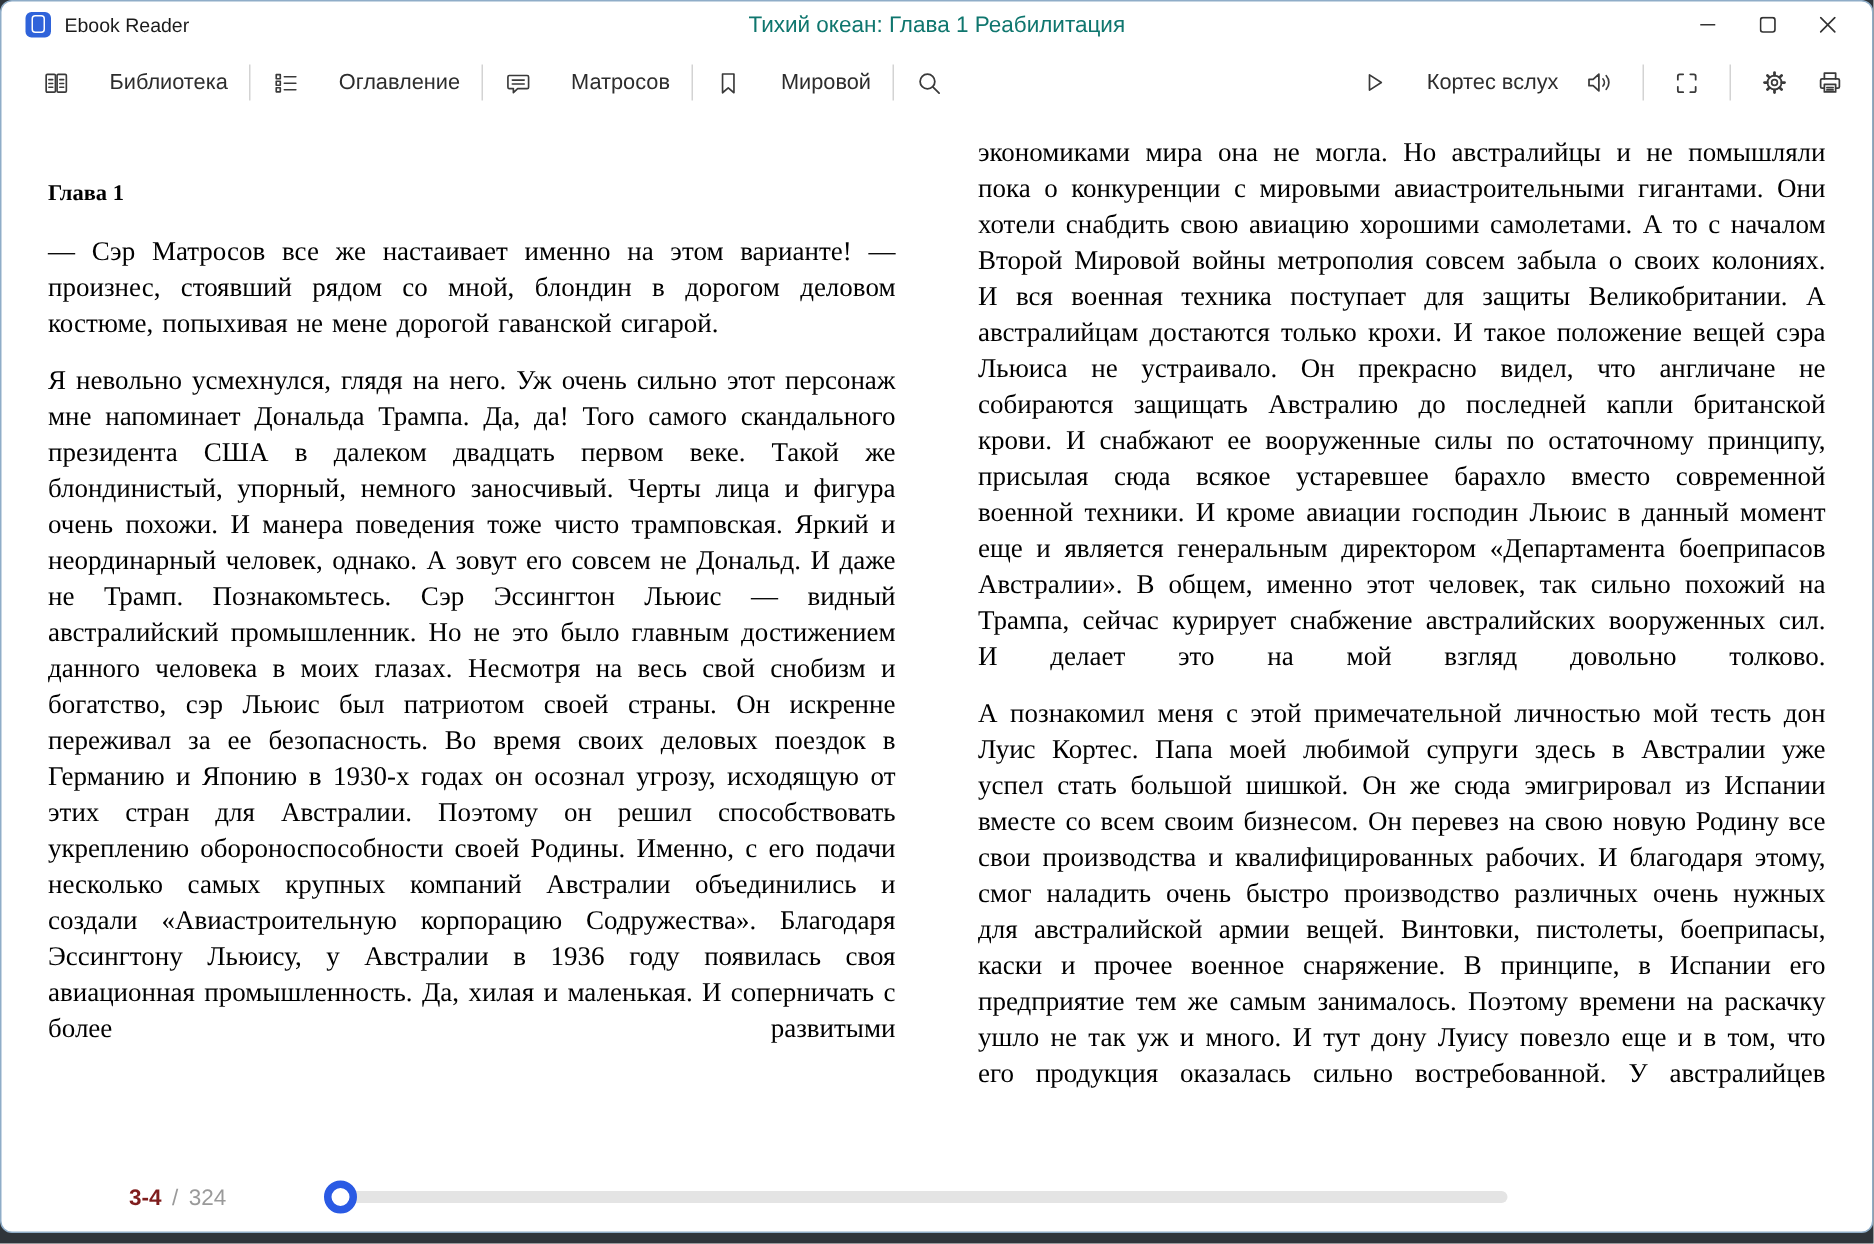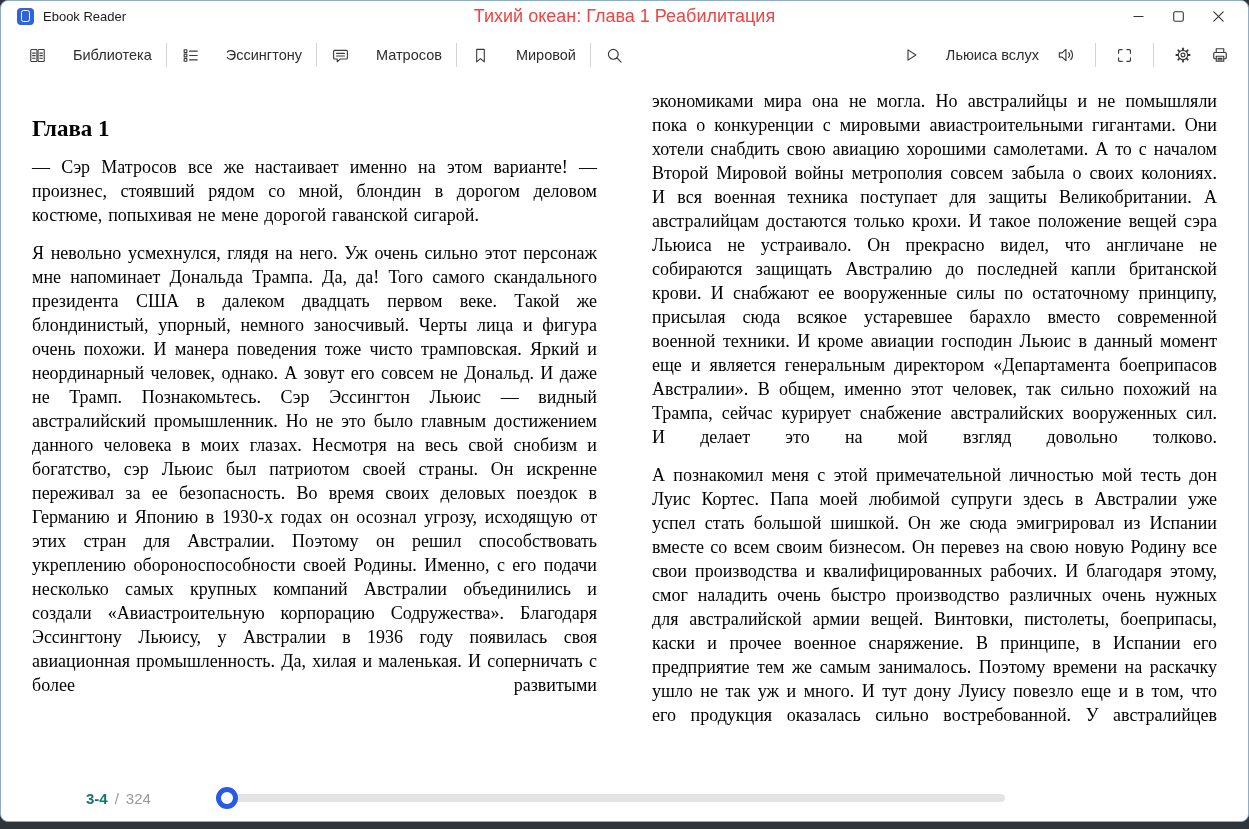--- a/index.html
+++ b/index.html
@@ -34,21 +34,21 @@
     flex:0 0 auto;
   }
   .app-icon .book-glyph {
     width:7px; height:10px;
     border:1.6px solid #ffffff; border-radius:2.5px;
   }
   .app-title { margin-left:9px; font-size:13px; color:#1b1b1b; }
   .doc-title {
     position:absolute; left:0; right:0; top:0; height:30px;
     display:flex; align-items:center; justify-content:center;
-    font-size:18px; color:#ef4444; pointer-events:none;
+    font-size:15px; color:#0f766e; pointer-events:none;
   }
   .win-controls {
     margin-left:auto; display:flex; align-items:center;
     z-index:1; background:#fff;
   }
   .win-btn {
     width:40px; height:26px;
     display:flex; align-items:center; justify-content:center;
     cursor:default;
   }
@@ -81,35 +81,35 @@
   }
   .page { flex:1 1 0; min-width:0; }
   .page p {
     margin:14px 0 0;
     font-size:18px; line-height:24px;
     text-align:justify;
     word-spacing:1.5px;
   }
   .page p.cont { text-align-last:justify; }
   .chapter-number, .chapter-title {
-    font-size:23px; line-height:24px; font-weight:bold; margin:0;
+    font-size:15px; line-height:24px; font-weight:bold; margin:0;
   }
   .chapter-number { margin-top:32px; }
   .chapter-title  { margin-top:20px; }
   .page-left p.first { }
   .page-right p.first { margin-top:4px; }
   
   .footer {
     flex:0 0 56px; height:56px;
     display:flex; align-items:center;
     padding:10px 0 0 85px;
     box-sizing:border-box;
   }
   .page-info { font-size:15px; display:flex; gap:7px; align-items:baseline; white-space:nowrap; }
-  .page-info .current { font-weight:bold; color:#0f766e; }
+  .page-info .current { font-weight:bold; color:#7f1d1d; }
   .page-info .sep, .page-info .total { color:#9a9a9a; }
   .slider {
     position:relative;
     margin-left:66px;
     width:788px; height:22px;
     display:flex; align-items:center;
     cursor:default;
   }
   .slider .track {
     width:100%; height:8px;
@@ -178,21 +178,21 @@
       <span>
         <svg width="19" height="19" viewBox="0 0 24 24" fill="none" stroke="#3a3a3a" stroke-width="1.4" stroke-linecap="round" stroke-linejoin="round">
           <rect x="4" y="4.8" width="3.4" height="3.4"></rect>
             <rect x="4" y="10.3" width="3.4" height="3.4"></rect>
             <rect x="4" y="15.8" width="3.4" height="3.4"></rect>
           <line x1="10.8" y1="6.5" x2="20.5" y2="6.5"></line>
             <line x1="10.8" y1="12" x2="20.5" y2="12"></line>
             <line x1="10.8" y1="17.5" x2="20.5" y2="17.5"></line>
         </svg>
       </span>
-      <span>Эссингтону</span>
+      <span>Оглавление</span>
     </div>
 
     <div class="tb-sep"></div>
 
     <div class="tb-item">
       <span>
         <svg width="19" height="19" viewBox="0 0 24 24" fill="none" stroke="#3a3a3a" stroke-width="1.4" stroke-linecap="round" stroke-linejoin="round">
           <path d="M4.5 5.5 h15 a1.2 1.2 0 0 1 1.2 1.2 v8.6 a1.2 1.2 0 0 1 -1.2 1.2 H11.5 l-3.6 3.4 v-3.4 H4.5 a1.2 1.2 0 0 1 -1.2 -1.2 V6.7 a1.2 1.2 0 0 1 1.2 -1.2 Z"></path>
           <line x1="7" y1="9.3" x2="17" y2="9.3"></line>
             <line x1="7" y1="12.6" x2="17" y2="12.6"></line>
@@ -225,21 +225,21 @@
 
     <div class="tb-spacer"></div>
 
     <div class="tb-right">
       <div class="tb-item">
         <span>
           <svg width="18" height="18" viewBox="0 0 24 24" fill="none" stroke="#3a3a3a" stroke-width="1.5" stroke-linejoin="round">
             <path d="M8 5.2 L18.5 12 L8 18.8 Z"></path>
           </svg>
         </span>
-        <span>Льюиса вслух</span>
+        <span>Кортес вслух</span>
       </div>
 
       <div class="tb-item">
         <span>
           <svg width="20" height="20" viewBox="0 0 24 24" fill="none" stroke="#3a3a3a" stroke-width="1.4" stroke-linecap="round" stroke-linejoin="round">
             <path d="M4 9.5 v5 h3.3 l4.6 4.2 V5.3 L7.3 9.5 Z"></path>
             <path d="M15.2 9.2 a4.2 4.2 0 0 1 0 5.6"></path>
             <path d="M17.8 6.6 a8 8 0 0 1 0 10.8"></path>
           </svg>
         </span>

